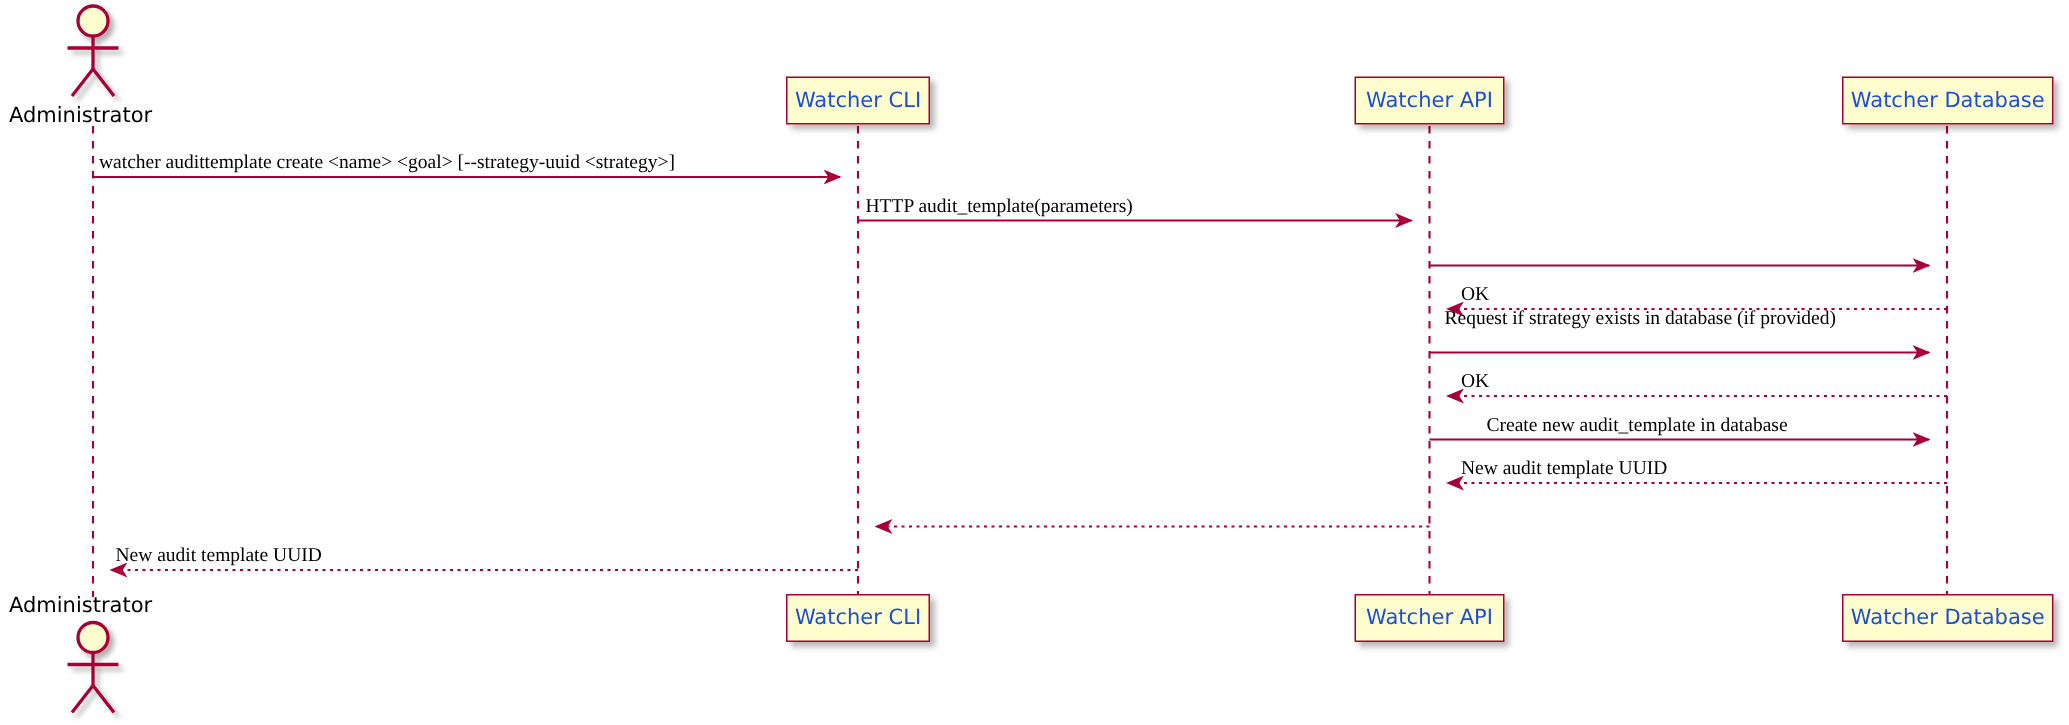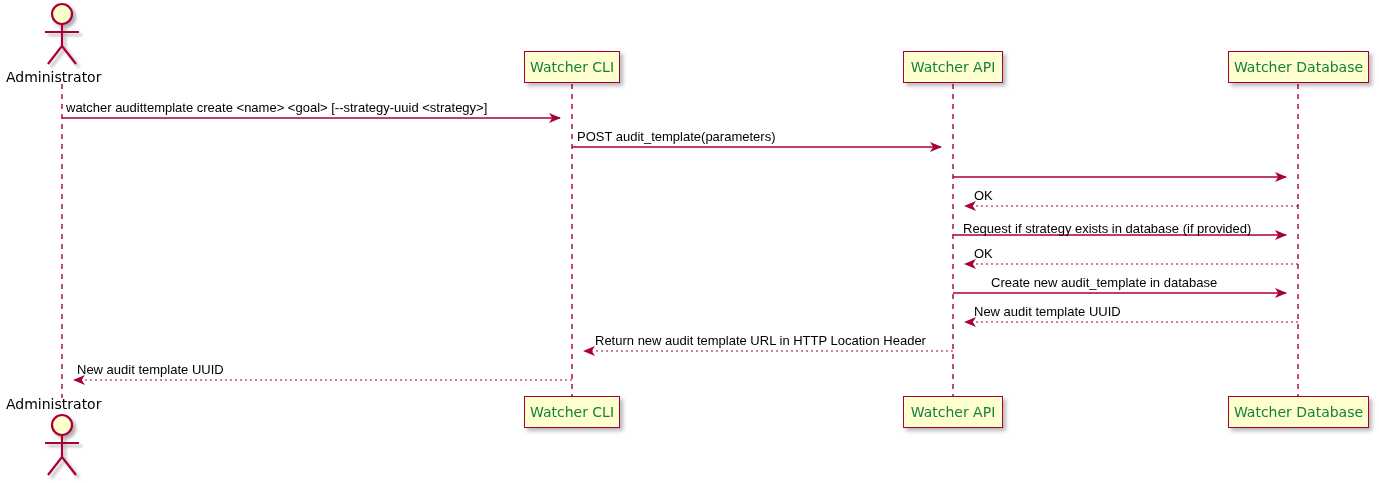--- a/index.html
+++ b/index.html
@@ -22,21 +22,21 @@
   svg#canvas {
     position: absolute;
     left: 0;
     top: 0;
     width: 1379px;
     height: 483px;
     display: block;
   }
   .msg-text {
     position: absolute;
-    font-family: Liberation Sans, sans-serif;
+    font-family: Liberation Serif, serif;
     font-size: 13px;
     color: #000000;
     white-space: nowrap;
     line-height: 1;
   }
   .actor-label {
     position: absolute;
     font-family: "DejaVu Sans", sans-serif;
     font-size: 14px;
     color: #000000;
@@ -49,21 +49,21 @@
     border: 1.5px solid #A80036;
     box-shadow: 3px 3px 4px rgba(0,0,0,0.28);
     box-sizing: border-box;
     display: flex;
     align-items: center;
     justify-content: center;
   }
   .participant-label {
     font-family: "DejaVu Sans", sans-serif;
     font-size: 14px;
-    color: #15803d;
+    color: #1d4ed8;
     white-space: nowrap;
     line-height: 1;
   }
 </style>
 </head>
 <body>
 
 <div id="diagram">
 
   <svg id="canvas" viewBox="0 0 1379 483">
@@ -148,30 +148,29 @@
   <div class="participant-box" style="left:903px; top:396px; width:100px; height:32px;">
     <span class="participant-label">Watcher API</span>
   </div>
 
   <div class="participant-box" style="left:1228px; top:396px; width:141px; height:32px;">
     <span class="participant-label">Watcher Database</span>
   </div>
 
   <div class="msg-text" style="left:66px; top:101px;">watcher audittemplate create &lt;name&gt; &lt;goal&gt; [--strategy-uuid &lt;strategy&gt;]</div>
 
-  <div class="msg-text" style="left:577px; top:130px;">POST audit_template(parameters)</div>
+  <div class="msg-text" style="left:577px; top:130px;">HTTP audit_template(parameters)</div>
 
 
   <div class="msg-text" style="left:974px; top:189px;">OK</div>
 
-  <div class="msg-text" style="left:963px; top:222px;text-align:center;">Request if strategy exists in database (if provided)</div>
+  <div class="msg-text" style="left:963px; top:205px;text-align:center;">Request if strategy exists in database (if provided)</div>
 
   <div class="msg-text" style="left:974px; top:247px;">OK</div>
 
   <div class="msg-text" style="left:991px; top:276px;">Create new audit_template in database</div>
 
   <div class="msg-text" style="left:974px; top:305px;">New audit template UUID</div>
 
-  <div class="msg-text" style="left:595px; top:334px;">Return new audit template URL in HTTP Location Header</div>
 
   <div class="msg-text" style="left:77px; top:363px;">New audit template UUID</div>
 
 </div>
 
 </body></html>

